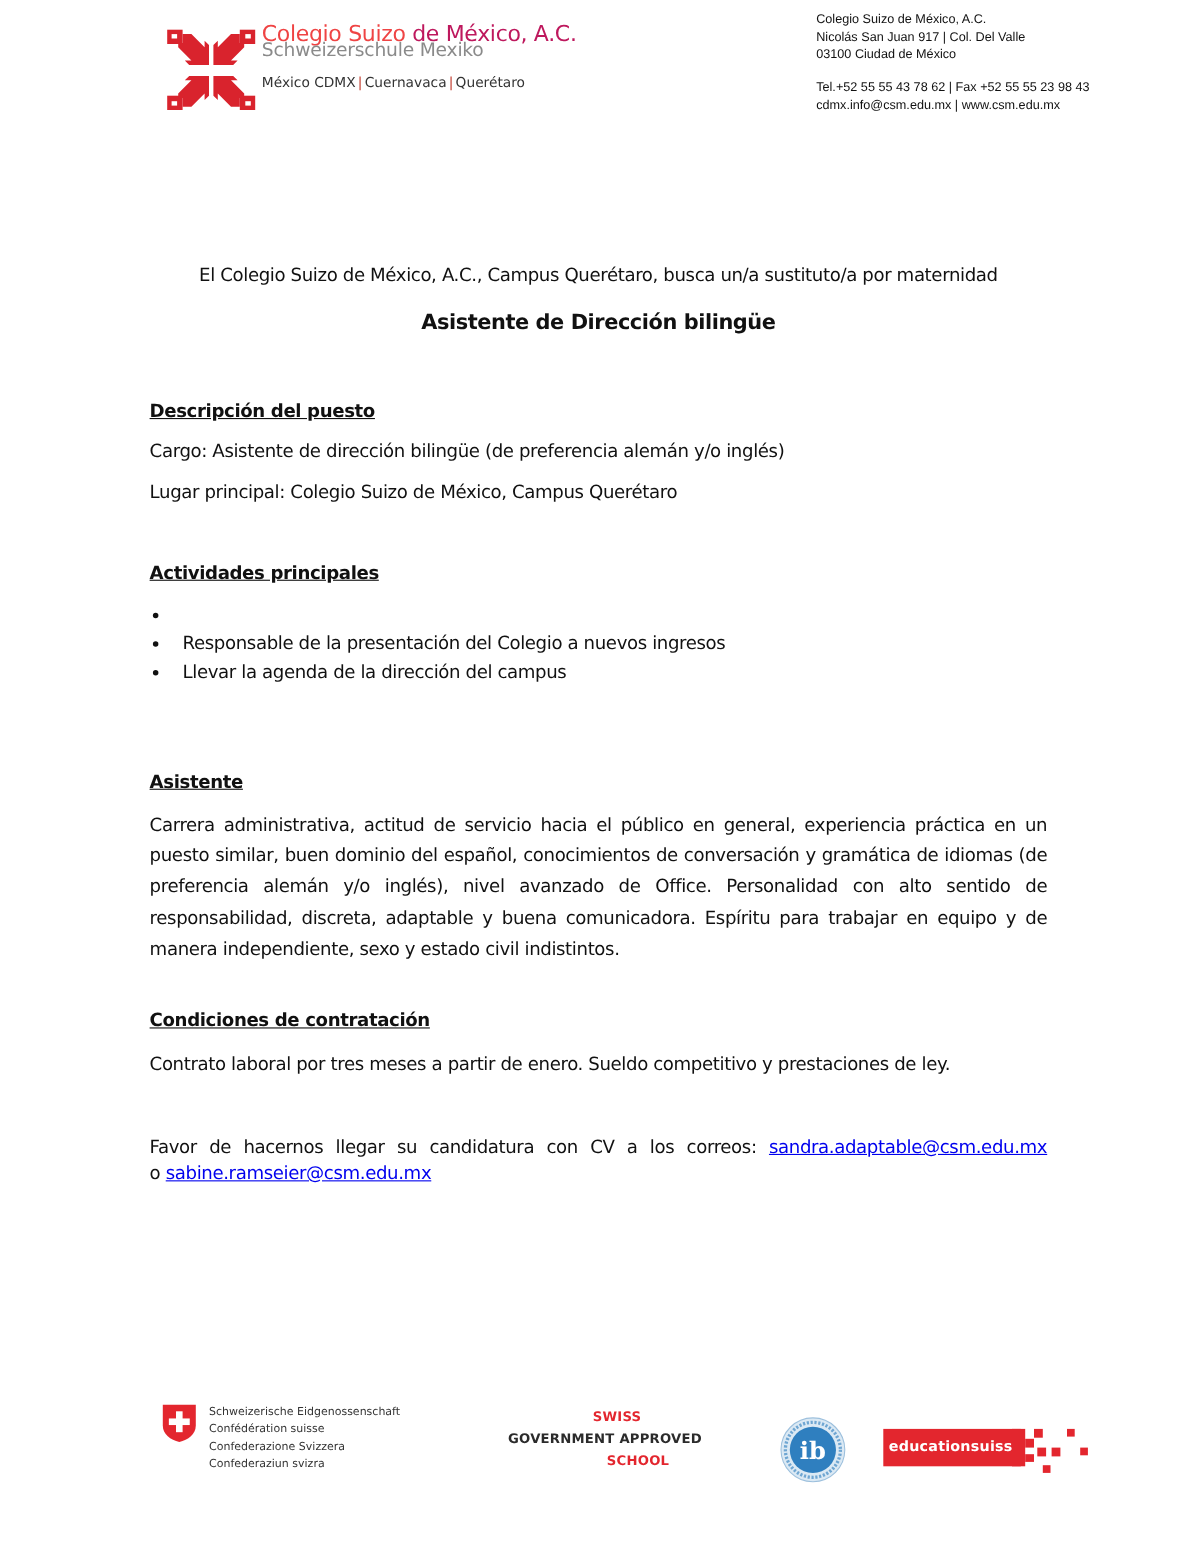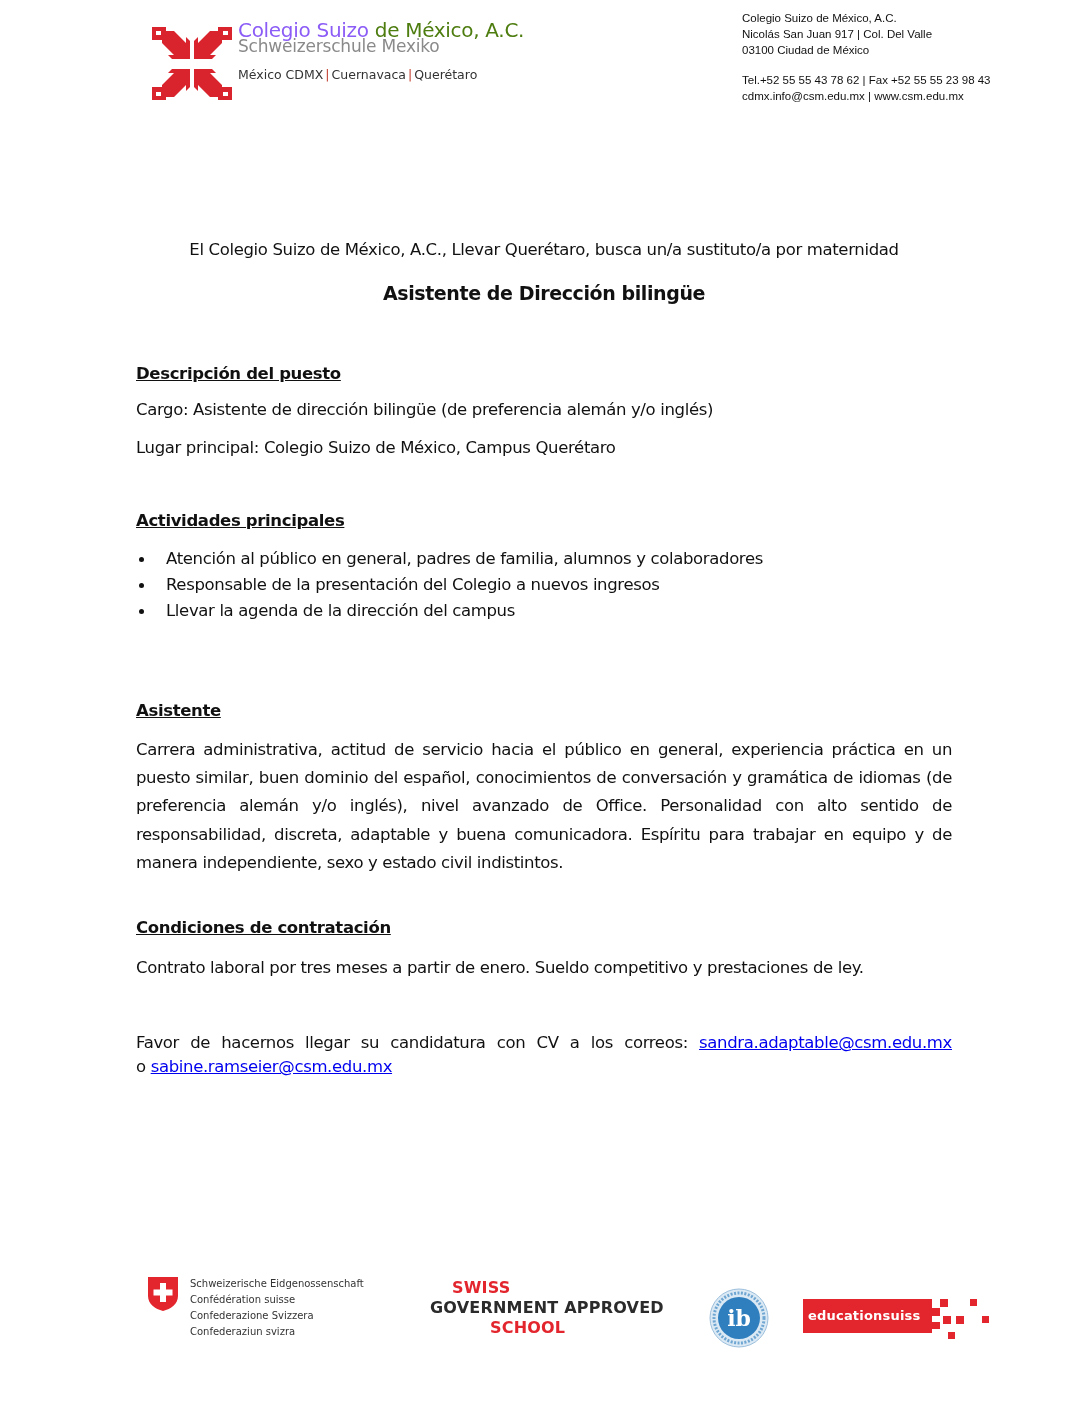--- a/index.html
+++ b/index.html
@@ -5,22 +5,22 @@
   html, body { margin: 0; padding: 0; background: #ffffff; }
   body {
     width: 1088px; height: 1408px; position: relative; overflow: hidden;
     font-family: "DejaVu Sans", sans-serif; color: #111;
   }
   .abs { position: absolute; }
 
   
   .logo-mark { left: 150px; top: 25px; width: 84px; height: 78px; }
   .logo-title { left: 238px; top: 19px; font-family: "DejaVu Sans", sans-serif; font-size: 20px; line-height: 22px; white-space: nowrap; letter-spacing: -0.3px; }
-  .logo-title .red { color: #8b5cf6; }
-  .logo-title .dark { color: #4d7c0f; }
+  .logo-title .red { color: #ef4444; }
+  .logo-title .dark { color: #be185d; }
   .logo-sub { left: 238px; top: 36px; font-size: 17px; color: #8a8a8a; white-space: nowrap; letter-spacing: -0.2px; }
   .logo-campus { left: 238px; top: 67px; font-size: 12.5px; color: #333; white-space: nowrap; }
   .logo-campus .sep { color: #c0392b; padding: 0 2px; }
 
   
   .addr { left: 742px; top: 10px; font-family: "Liberation Sans", sans-serif; font-size: 11.5px; line-height: 16px; color: #111; white-space: nowrap; }
   .addr .gap { height: 14px; }
 
   
   .doc-text { font-family: "DejaVu Sans", sans-serif; font-size: 16.5px; color: #111; letter-spacing: -0.35px; }
@@ -33,21 +33,21 @@
   .bullets li { height: 26px; line-height: 26px; white-space: nowrap; position: relative; padding-left: 30px; }
   .bullets li .dot { position: absolute; left: 3px; top: 11px; width: 5px; height: 5px; border-radius: 50%; background: #111; }
 
   .para { left: 136px; top: 736px; width: 816px; text-align: justify; line-height: 28.2px; }
 
   .links a { color: #0000ee; text-decoration: underline; }
 
   
   .swiss-flag { left: 147px; top: 1276px; width: 32px; height: 36px; }
   .confed { left: 190px; top: 1276px; font-size: 10px; line-height: 16px; color: #333; white-space: nowrap; }
-  .sgas { left: 430px; top: 1278px; width: 240px; font-weight: bold; font-size: 16px; line-height: 20px; white-space: nowrap; letter-spacing: 0.2px; }
+  .sgas { left: 430px; top: 1278px; width: 240px; text-align: center; font-weight: bold; font-size: 12px; line-height: 20px; white-space: nowrap; letter-spacing: 0.2px; }
   .sgas .red { color: #e3262e; }
   .sgas .blk { color: #2b2b2b; }
   .sgas .l1 { padding-left: 22px; }
   .sgas .l3 { padding-left: 60px; }
   .ib { left: 708px; top: 1287px; width: 62px; height: 62px; }
   .edu { left: 803px; top: 1299px; width: 125px; height: 34px; background: #e3262e; color: #fff; font-size: 13px; font-weight: bold; line-height: 34px; padding-left: 5px; box-sizing: border-box; letter-spacing: 0.2px; }
   .edu-squares { left: 920px; top: 1294px; width: 75px; height: 50px; }
 </style>
 </head>
 <body>
@@ -83,30 +83,30 @@
 
 <div class="abs addr">
   <div>Colegio Suizo de México, A.C.</div>
   <div>Nicolás San Juan 917 | Col. Del Valle</div>
   <div>03100 Ciudad de México</div>
   <div class="gap"></div>
   <div>Tel.+52 55 55 43 78 62 | Fax +52 55 55 23 98 43</div>
   <div>cdmx.info@csm.edu.mx | www.csm.edu.mx</div>
 </div>
 
-<div class="abs doc-text intro">El Colegio Suizo de México, A.C., Llevar Querétaro, busca un/a sustituto/a por maternidad</div>
+<div class="abs doc-text intro">El Colegio Suizo de México, A.C., Campus Querétaro, busca un/a sustituto/a por maternidad</div>
 <div class="abs doc-text job-title">Asistente de Dirección bilingüe</div>
 
 <div class="abs doc-text section-h" style="top:364px">Descripción del puesto</div>
 <div class="abs doc-text line" style="top:400px">Cargo: Asistente de dirección bilingüe (de preferencia alemán y/o inglés)</div>
 <div class="abs doc-text line" style="top:438px">Lugar principal: Colegio Suizo de México, Campus Querétaro</div>
 
 <div class="abs doc-text section-h" style="top:511px">Actividades principales</div>
 <ul class="abs doc-text bullets">
-  <li><span class="dot"></span><span>Atención al público en general, padres de familia, alumnos y colaboradores</span></li>
+  <li><span class="dot"></span></li>
   <li><span class="dot"></span><span>Responsable de la presentación del Colegio a nuevos ingresos</span></li>
   <li><span class="dot"></span><span>Llevar la agenda de la dirección del campus</span></li>
 </ul>
 
 <div class="abs doc-text section-h" style="top:701px">Asistente</div>
 <div class="abs doc-text para">Carrera administrativa, actitud de servicio hacia el público en general, experiencia práctica en un puesto similar, buen dominio del español, conocimientos de conversación y gramática de idiomas (de preferencia alemán y/o inglés), nivel avanzado de Office. Personalidad con alto sentido de responsabilidad, discreta, adaptable y buena comunicadora. Espíritu para trabajar en equipo y de manera independiente, sexo y estado civil indistintos.</div>
 
 <div class="abs doc-text section-h" style="top:918px">Condiciones de contratación</div>
 <div class="abs doc-text line" style="top:958px">Contrato laboral por tres meses a partir de enero. Sueldo competitivo y prestaciones de ley.</div>
 

